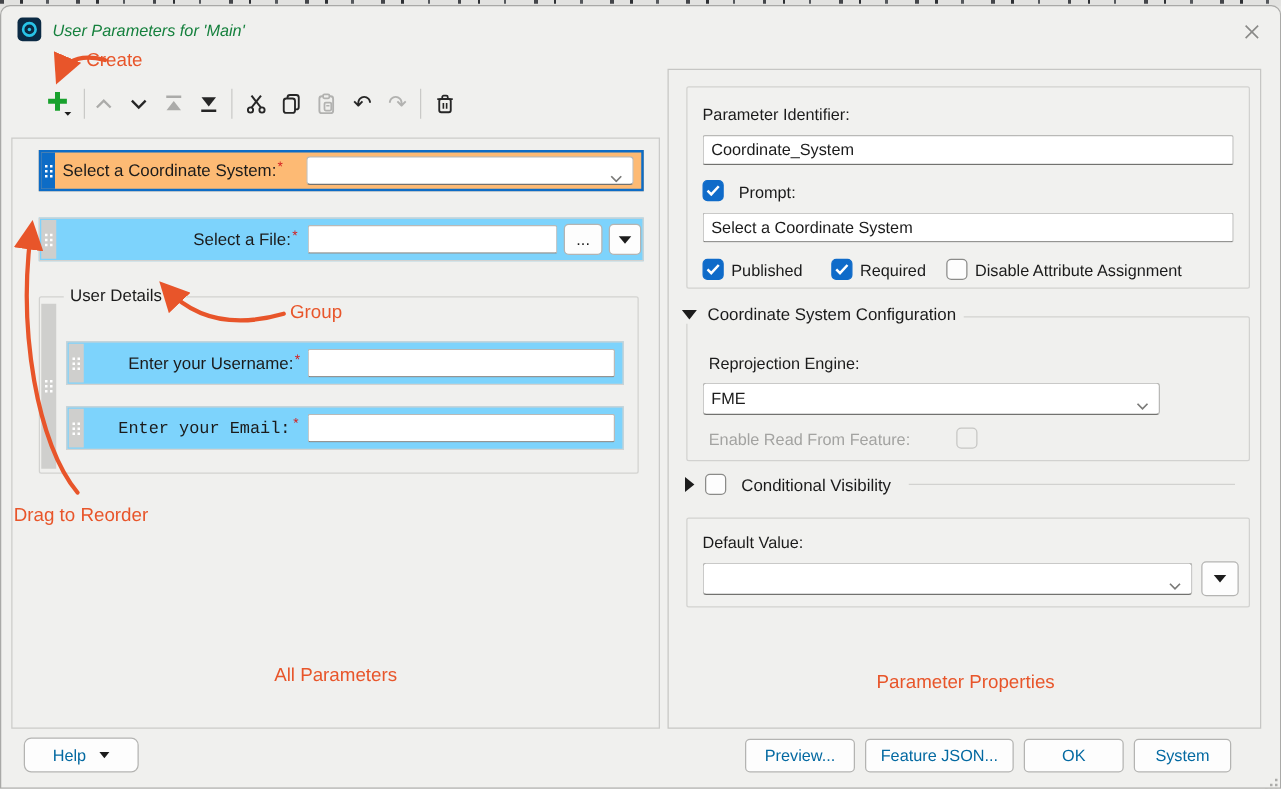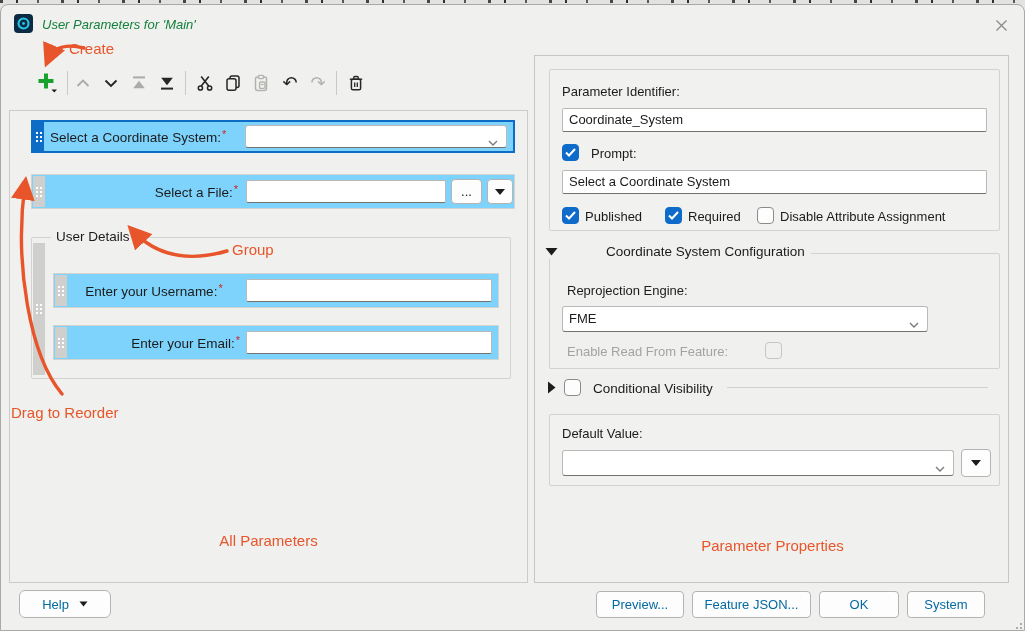--- a/index.html
+++ b/index.html
@@ -18,21 +18,21 @@
   .win-title { left:41px; top:12px; font-size:13px; color:#15803d; white-space:nowrap;font-style:italic; }
   .close-btn { left:986px; top:7px; width:28px; height:26px; display:flex; align-items:center; justify-content:center; }
 
   
   .tb { top:64px; width:28px; height:28px; display:flex; align-items:center; justify-content:center; background:transparent; border:none; }
   .tb-sep { top:66px; width:1px; height:24px; background:#c9c9c7; }
 
   
   .left-panel { left:8px; top:105px; width:519px; height:473px; border:1px solid #cbcbc9; background:#f0f0ee; }
   .param-row { position:absolute; background:#7dd3fc; border:1px solid #d2d2d0; }
-  .param-row.selected { background:#7dd3fc; border:2px solid #0d6cc6; }
+  .param-row.selected { background:#fdba74; border:2px solid #0d6cc6; }
   .grip { position:absolute; background:#cfcfcd; }
   .grip::after { content:""; position:absolute; left:50%; top:50%; width:2px; height:2px; margin-left:-3px; margin-top:-5px; background:#fff;
     box-shadow:4px 0 0 #fff, 0 4px 0 #fff, 4px 4px 0 #fff, 0 8px 0 #fff, 4px 8px 0 #fff; }
   .grip.blue { background:#0d6cc6; }
   .row-label { position:absolute; font-size:13.5px; color:#1b1b1b; white-space:nowrap; }
   .req { color:#d41f1f; font-size:11px; vertical-align:4px; margin-left:1px; }
   .tinput { position:absolute; background:#fff; border:1px solid #b9b9b7; border-bottom-color:#72726f; border-radius:2px; font-size:13px; color:#1b1b1b; padding:3px 6px; }
   .combo { position:absolute; background:#fff; border:1px solid #b9b9b7; border-bottom-color:#72726f; border-radius:3px; font-size:13px; color:#1b1b1b; padding:4px 6px; }
   .combo .chev { position:absolute; right:8px; top:50%; margin-top:-3px; }
   .mini-btn { position:absolute; background:#fdfdfd; border:1px solid #b4b4b2; border-radius:4px; display:flex; align-items:center; justify-content:center; font-size:13px; color:#1b1b1b; }
@@ -41,21 +41,21 @@
 
   
   .right-panel { left:533px; top:50px; width:475px; height:528px; border:1px solid #c6c6c4; background:#f0f0ee; }
   .gbox { position:absolute; border:1px solid #d2d2d0; border-radius:2px; background:#f1f1ef; }
   .plabel { position:absolute; font-size:13px; color:#1b1b1b; white-space:nowrap; }
   .plabel.disabled { color:#a3a3a1; }
   .cb { position:absolute; width:17px; height:17px; border-radius:4px; background:#fdfdfd; border:1px solid #8b8b89; display:flex; align-items:center; justify-content:center; }
   .cb.checked { background:#0f6bc9; border-color:#0f6bc9; }
   .cb.disabled { border-color:#c6c6c4; background:#f0f0ee; }
   .sec-head { position:absolute; display:flex; align-items:center; gap:8px; background:#f0f0ee; padding-right:6px; }
-  .sec-title { font-size:13.5px; color:#1b1b1b; white-space:nowrap;margin-left:40px; }
+  .sec-title { font-size:13.5px; color:#1b1b1b; white-space:nowrap; }
   .hline { position:absolute; height:1px; background:#d2d2d0; }
 
   
   .annot { position:absolute; color:#e8552a; font-size:15px; white-space:nowrap; z-index:40; }
   .overlay { position:absolute; left:0; top:0; width:1025px; height:631px; pointer-events:none; z-index:50; }
 
   
   .push { position:absolute; background:#fdfdfd; border:1px solid #b4b4b2; border-radius:4px; display:flex; align-items:center; justify-content:center; font-size:13px; color:#0369a1; }
   .resize-grip { position:absolute; left:1011px; top:618px; width:12px; height:12px; }
   .resize-grip::after { content:""; position:absolute; left:8px; top:8px; width:2px; height:2px; background:#ababa9;
@@ -180,24 +180,24 @@
           </svg>
       </div>
     </div>
 
     <div class="fieldset" style="left:30px;top:232px;width:480px;height:142px;"></div>
     <div class="legend abs" style="left:50px;top:224px;">User Details</div>
     <div class="grip abs" style="left:32px;top:238px;width:12px;height:132px;"></div>
 
     <div class="abs param-row" style="left:52px;top:268px;width:446px;height:35px;">
       <div class="grip" style="left:1px;top:1px;width:12px;height:31px;"></div>
-      <div class="row-label" style="left:14px;top:8px;width:172px;text-align:center;"><span>Enter your Username:</span><span class="req">*</span></div>
+      <div class="row-label" style="left:14px;top:8px;width:172px;text-align:right;"><span>Enter your Username:</span><span class="req">*</span></div>
       <div class="tinput" style="left:192px;top:5px;width:246px;height:23px;"></div>
     </div>
-    <div class="abs param-row" style="left:52px;top:320px;width:446px;height:35px;">
+    <div class="abs param-row" style="left:52px;top:320px;width:446px;height:35px;font-family:Liberation Mono, monospace;">
       <div class="grip" style="left:1px;top:1px;width:12px;height:31px;"></div>
       <div class="row-label" style="left:14px;top:8px;width:172px;text-align:right;"><span>Enter your Email:</span><span class="req">*</span></div>
       <div class="tinput" style="left:192px;top:5px;width:246px;height:23px;"></div>
     </div>
 
     <div class="abs right-panel">
 
       <div class="gbox" style="left:14px;top:13px;width:451px;height:162px;"></div>
       <div class="plabel" style="left:27px;top:28px;">Parameter Identifier:</div>
       <div class="tinput" style="left:27px;top:52px;width:425px;height:24px;">Coordinate_System</div>

